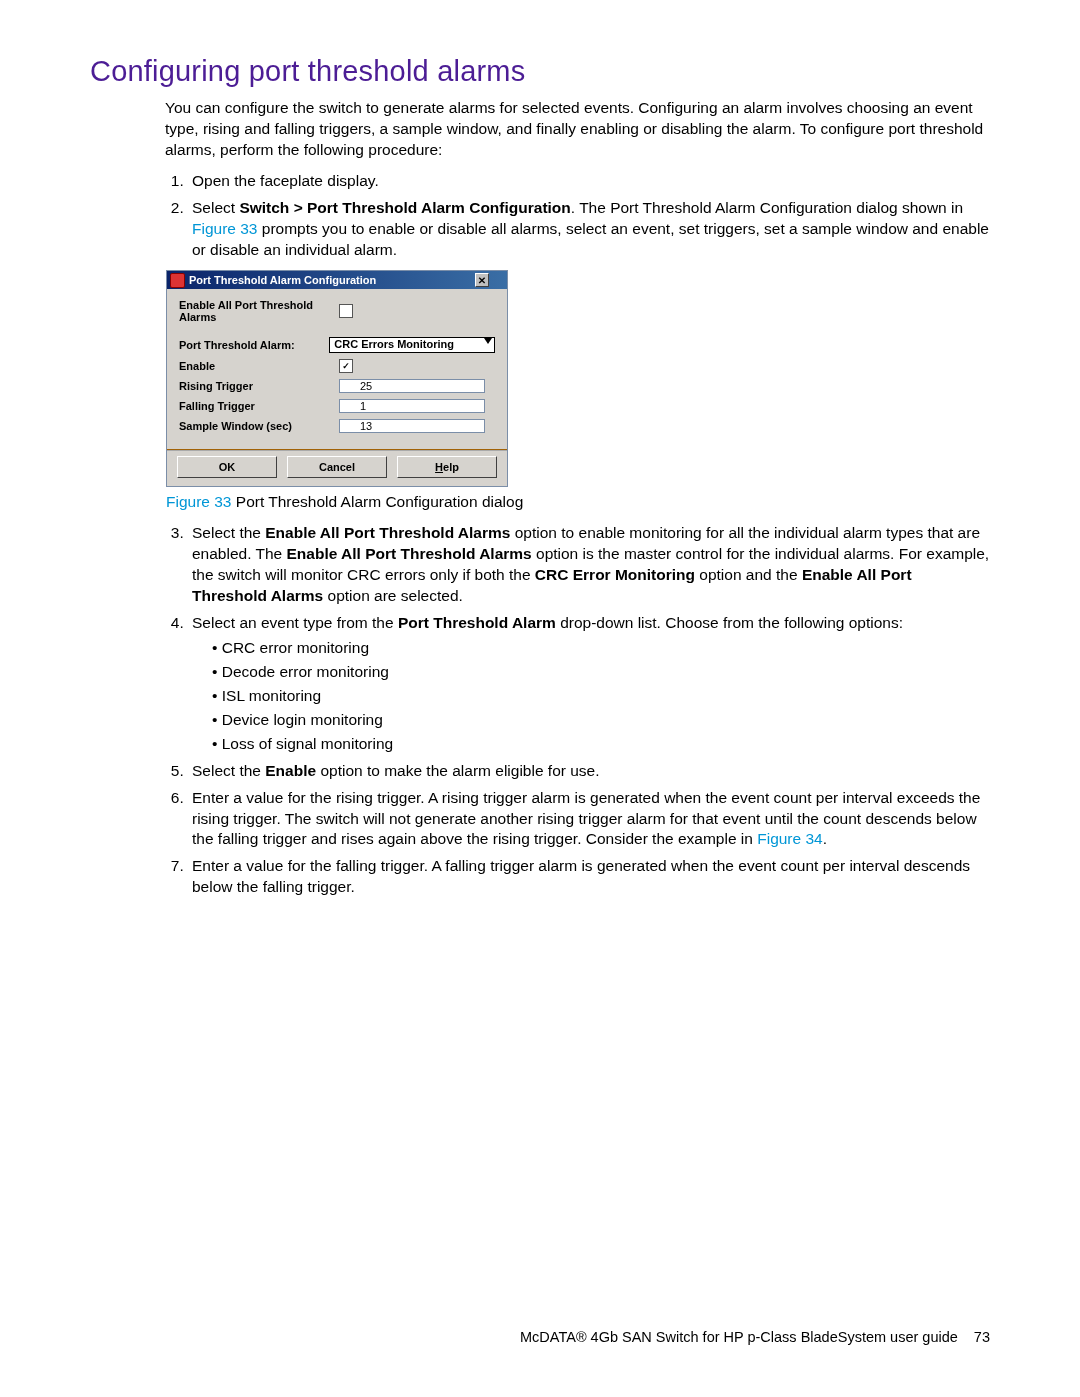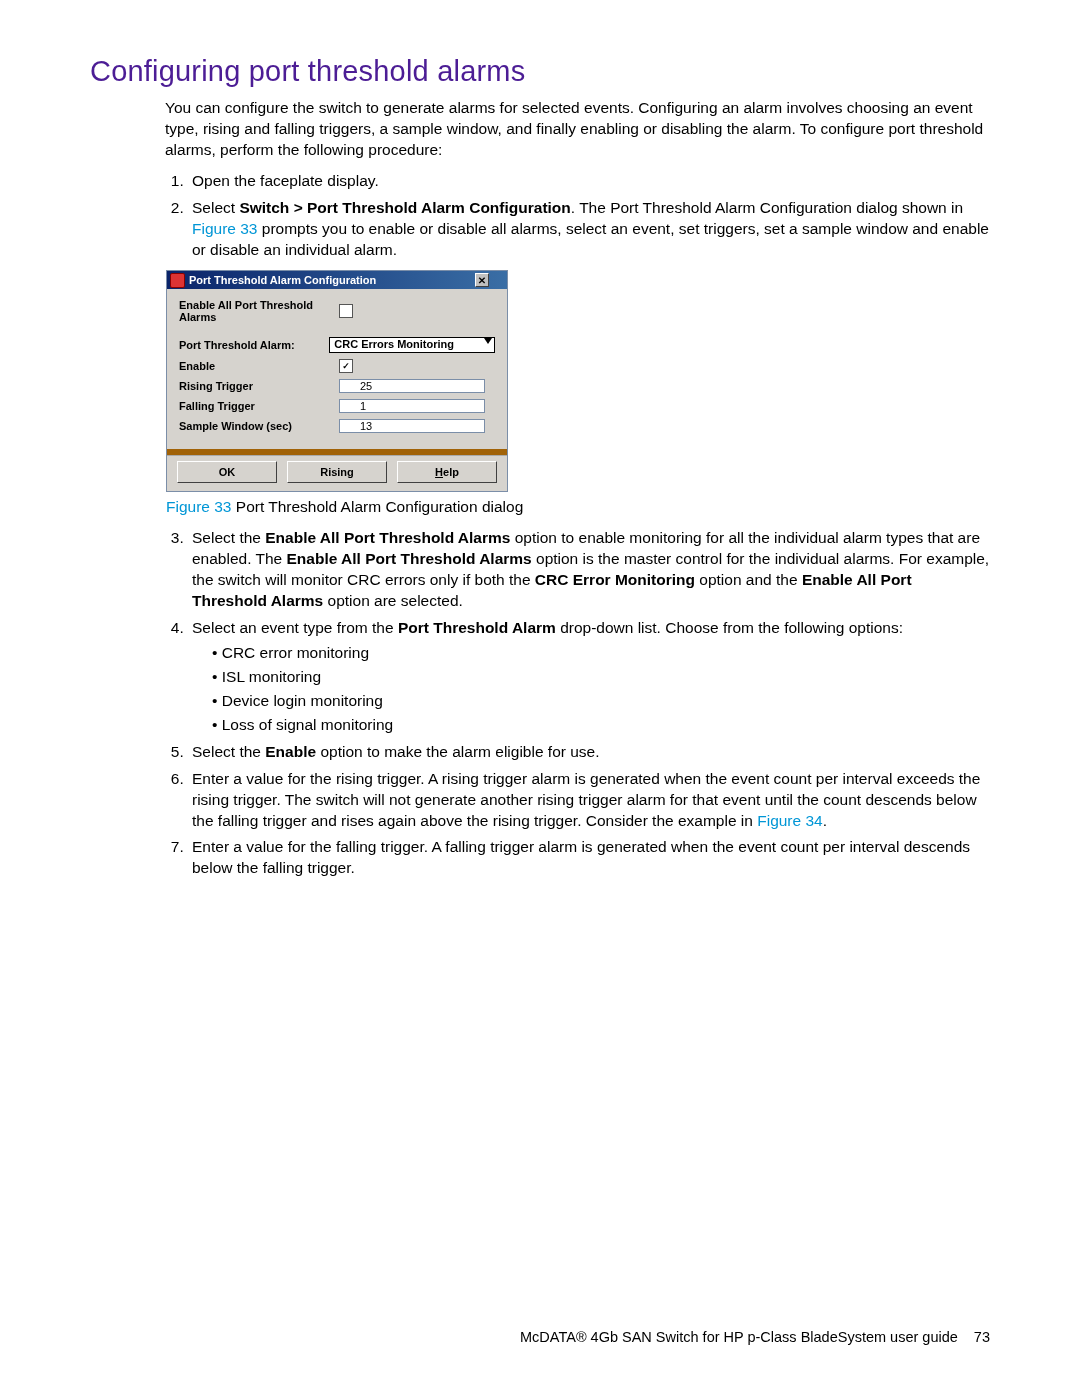--- a/index.html
+++ b/index.html
@@ -105,21 +105,21 @@
     width:0;height:0;border-left:4px solid transparent;border-right:4px solid transparent;border-top:6px solid #000;margin-left:6px;
   }
   .txtfield {
     border:1px solid #7b8ea8;background:#fff;
     width:146px;height:14px;padding:0 20px;
     font-size:11px;font-weight:normal;
     box-sizing:border-box;
   }
   .btnrow {
     display:flex;justify-content:space-between;
-    border-top:6px solid #a16207;
+    border-top:1px solid #a16207;
     border-bottom:0;
     padding:6px 10px 8px 10px;
     box-shadow: inset 0 1px 0 #aaa;
   }
   .dlgbtn {
     width:98px;height:20px;
     background:#d6d3ce;
     border:1px solid #fff;
     border-right-color:#404040;
     border-bottom-color:#404040;
@@ -203,41 +203,42 @@
             <span class="txtfield">1</span>
           </div>
           <div class="row" style="margin-bottom:10px;">
             <span class="lbl">Sample Window (sec)</span>
             <span class="txtfield">13</span>
           </div>
         </div>
       </div>
       <div class="btnrow">
         <div class="dlgbtn">OK</div>
-        <div class="dlgbtn">Rising</div>
+        <div class="dlgbtn">Cancel</div>
         <div class="dlgbtn">
             <span class="underline">H</span>
             <span>elp</span>
           </div>
       </div>
     </div>
   </div>
 
   <div class="figcap">
     <span class="fignum">Figure 33</span><span> Port Threshold Alarm Configuration dialog</span>
   </div>
 
   <ol class="steps" start="3">
     <li>
       <span>Select the </span><span class="semib">Enable All Port Threshold Alarms</span><span> option to enable monitoring for all the individual alarm types that are enabled. The </span><span class="semib">Enable All Port Threshold Alarms</span><span> option is the master control for the individual alarms. For example, the switch will monitor CRC errors only if both the </span><span class="semib">CRC Error Monitoring</span><span> option and the </span><span class="semib">Enable All Port Threshold Alarms</span><span> option are selected.</span>
     </li>
     <li>
       <span>Select an event type from the </span><span class="semib">Port Threshold Alarm</span><span> drop-down list. Choose from the following options:</span>
       <ul class="sublist">
         <li>CRC error monitoring</li>
+        <li>Decode error monitoring</li>
         <li>ISL monitoring</li>
         <li>Device login monitoring</li>
         <li>Loss of signal monitoring</li>
       </ul>
     </li>
     <li>
       <span>Select the </span><span class="semib">Enable</span><span> option to make the alarm eligible for use.</span>
     </li>
     <li>
       <span>Enter a value for the rising trigger. A rising trigger alarm is generated when the event count per interval exceeds the rising trigger. The switch will not generate another rising trigger alarm for that event until the count descends below the falling trigger and rises again above the rising trigger. Consider the example in </span><a class="figref" href="#">Figure 34</a><span>.</span>

